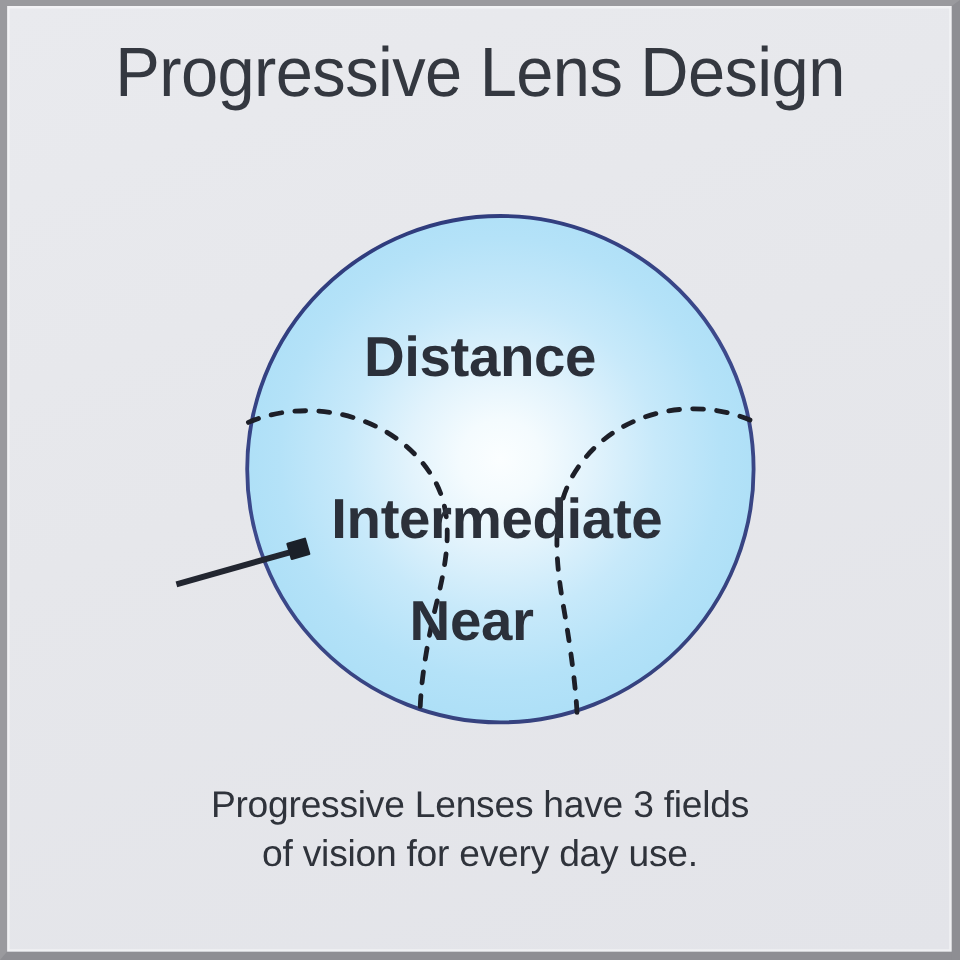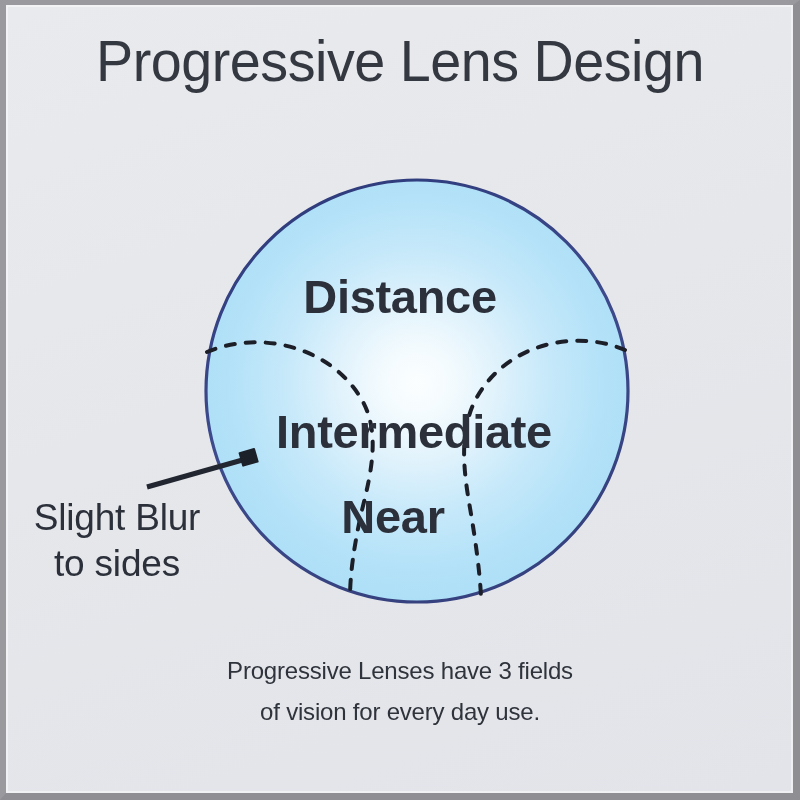--- a/index.html
+++ b/index.html
@@ -120,21 +120,21 @@
   }
   #callout-text .l2 { display: block; }
 
   
   #caption {
     position: absolute;
     left: 0; right: 0;
     top: 650px;
     text-align: center;
     color: #2f333b;
-    font-size: 24px;
+    font-size: 31px;
     line-height: 41px;
     letter-spacing: -0.2px;
     z-index: 25;
   }
   #caption .l2 { display: block; }
 </style>
 </head>
 <body>
 
 <div id="stage">
@@ -175,24 +175,20 @@
     <line x1="147" y1="487" x2="246" y2="459" stroke="#222630" stroke-width="5" stroke-linecap="butt"></line>
     <rect x="240" y="450" width="17" height="15" rx="1" transform="rotate(-16 248 457)" fill="#1b2029"></rect>
   </svg>
 
   <div class="zone-label" id="label-distance">Distance</div>
 
   <div class="zone-label" id="label-intermediate">Intermediate</div>
 
   <div class="zone-label" id="label-near">Near</div>
 
-  <div id="callout-text">
-    <span class="l1">Slight Blur</span>
-    <span class="l2">to sides</span>
-  </div>
 
   <div id="caption">
     <span class="l1">Progressive Lenses have 3 fields</span>
     <span class="l2">of vision for every day use.</span>
   </div>
 
   <div id="frame"></div>
 </div>
 
 </body></html>

